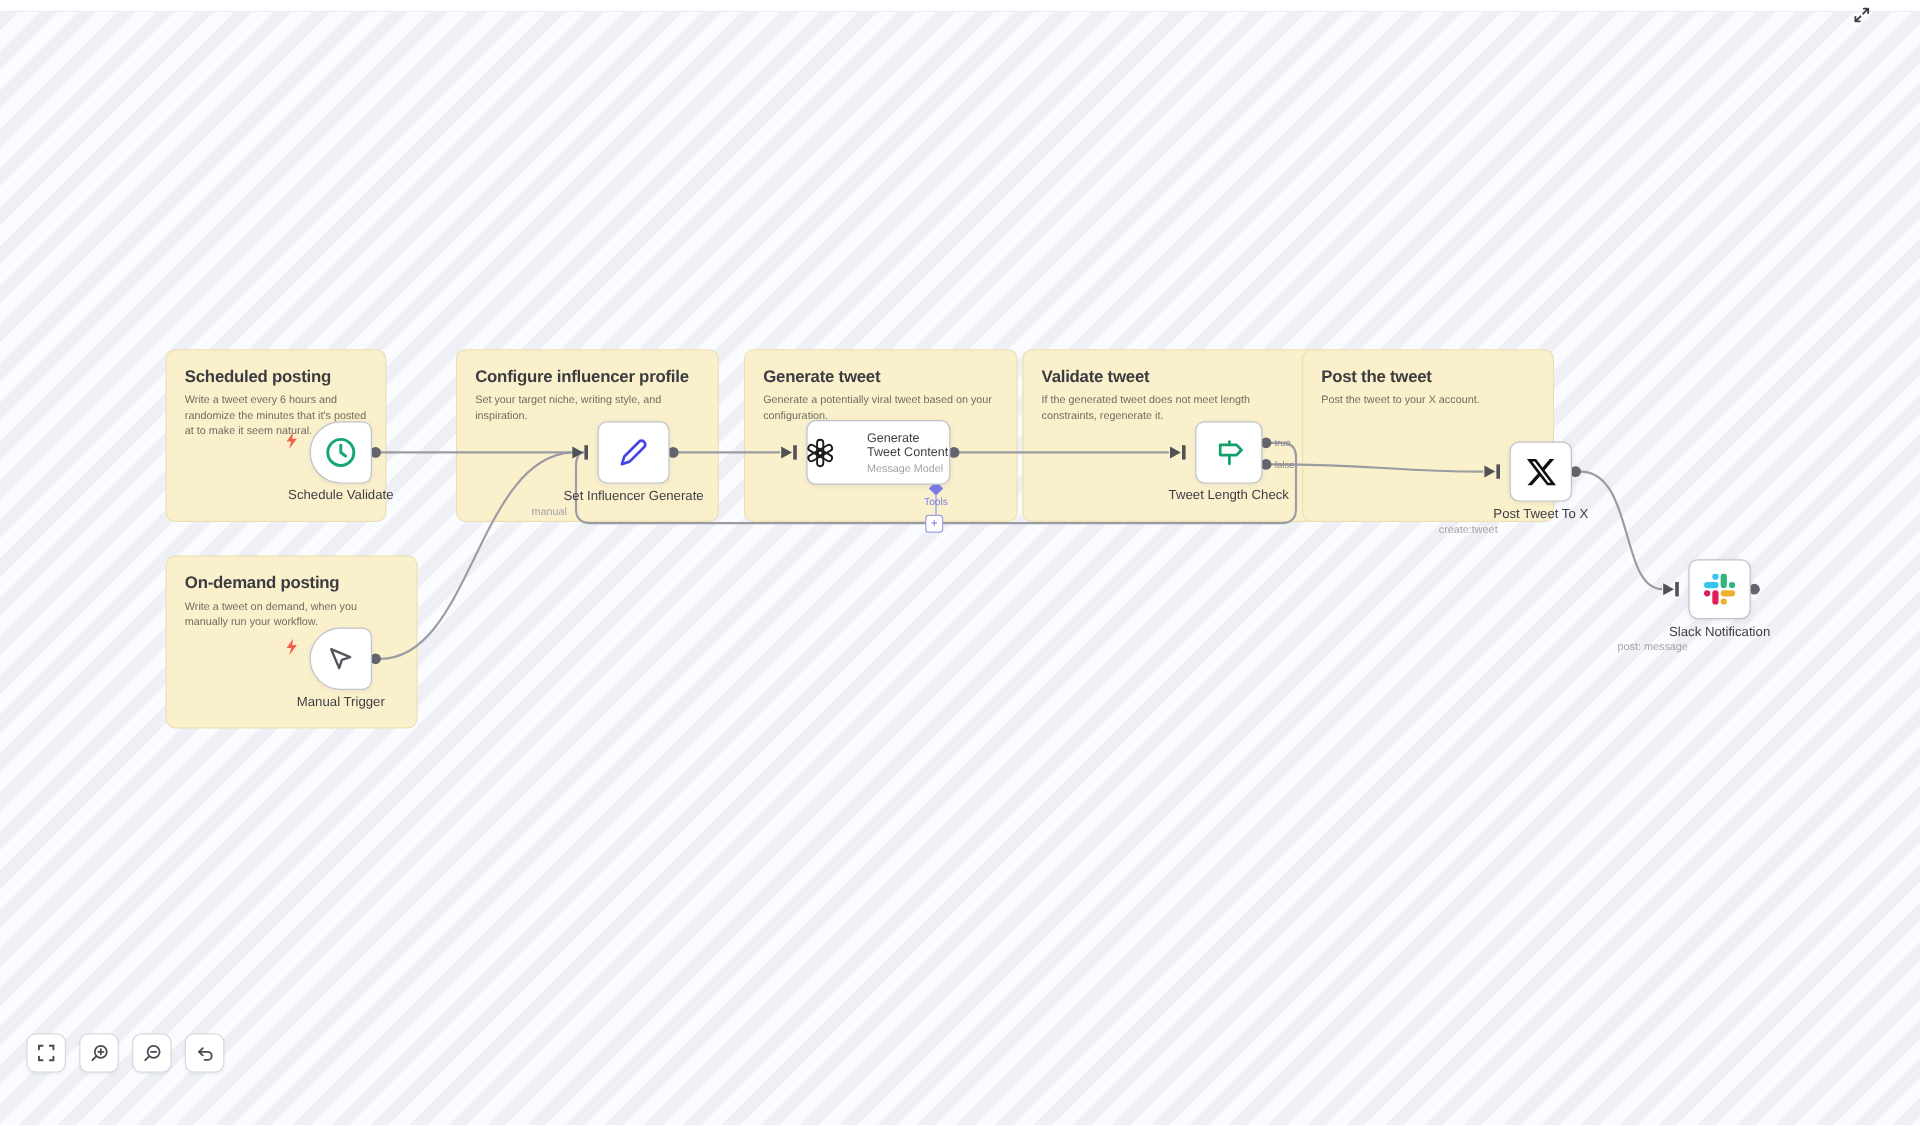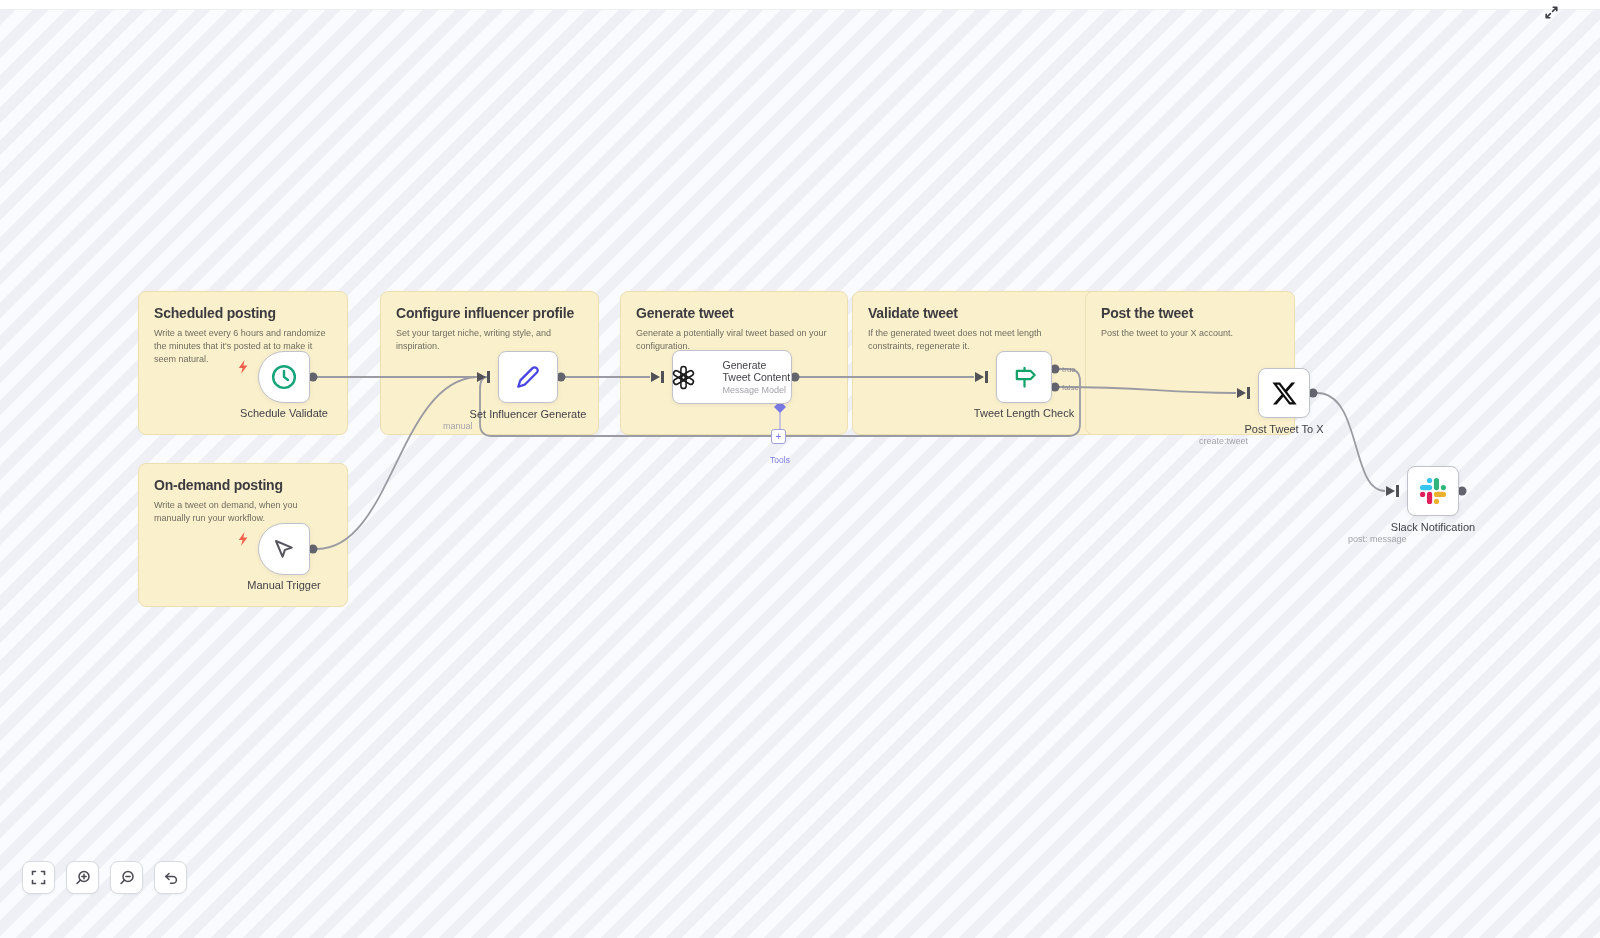--- a/index.html
+++ b/index.html
@@ -23,21 +23,21 @@
   .node{position:absolute;background:#ffffff;border:1.6px solid #bfc2ca;border-radius:8px;z-index:3;
     display:flex;align-items:center;justify-content:center;box-shadow:0 1px 4px rgba(60,60,70,.08);cursor:pointer;}
   .node.trigger{border-radius:26px 8px 8px 26px;}
   .node-label{position:absolute;z-index:3;text-align:center;font-size:11px;font-weight:500;color:#3f3f46;width:170px;}
   .node-sub{position:absolute;z-index:3;text-align:left;font-size:9px;color:#a3a3aa;width:170px;}
   .bolt{position:absolute;z-index:3;}
   .gen-inner{display:flex;align-items:center;gap:26px;padding:0 8px;}
   .gen-text .gen-name{font-size:10.5px;font-weight:500;color:#3f3f46;line-height:1.15;width:72px;}
   .gen-text .gen-sub{font-size:9px;color:#a3a3aa;margin-top:2px;}
   .port-label{position:absolute;z-index:3;font-size:8px;color:#8b8b93;}
-  .tools-label{position:absolute;z-index:3;font-size:8.5px;color:#7a7ae6;width:60px;text-align:center;margin-top:42px;}
+  .tools-label{position:absolute;z-index:3;font-size:8.5px;color:#7a7ae6;width:60px;text-align:center;}
   .plus-btn{position:absolute;z-index:3;width:15px;height:15px;background:#fff;border:1.4px solid #a0a0dd;border-radius:3px;
     color:#7a7ae6;font-size:10px;line-height:11px;text-align:center;padding:0;cursor:pointer;}
   
   .controls{position:absolute;left:22px;top:851px;display:flex;gap:11px;z-index:4;}
   .ctl-btn{width:33px;height:33px;background:#fff;border:1px solid #d7dae0;border-radius:8px;display:flex;
     align-items:center;justify-content:center;cursor:pointer;box-shadow:0 1px 2px rgba(60,60,70,.05);padding:0;}
   .expand-btn{position:absolute;left:1540px;top:1px;width:22px;height:22px;background:transparent;border:none;
     display:flex;align-items:center;justify-content:center;cursor:pointer;z-index:6;padding:0;}
 </style>
 </head>
@@ -47,21 +47,21 @@
   <div class="topbar"></div>
 
   <button class="expand-btn" title="">
     <svg width="15" height="15" viewBox="0 0 15 15" fill="none" stroke="#3f3f46" stroke-width="1.6" stroke-linecap="round" stroke-linejoin="round">
       <path d="M9.2 2.2 h3.6 v3.6 M12.6 2.4 L8.6 6.4 M5.8 12.8 H2.2 V9.2 M2.4 12.6 L6.4 8.6"></path>
     </svg>
   </button>
 
   <div class="canvas">
 
-    <div class="sticky" style="left:138px;top:281px;width:210px;height:144px;">
+    <div class="sticky" style="left:138px;top:281px;width:184px;height:144px;">
       <h3>Scheduled posting</h3>
       <p>Write a tweet every 6 hours and randomize the minutes that it's posted at to make it seem natural.</p>
     </div>
     <div class="sticky" style="left:138px;top:453px;width:210px;height:144px;">
       <h3>On-demand posting</h3>
       <p>Write a tweet on demand, when you manually run your workflow.</p>
     </div>
     <div class="sticky" style="left:380px;top:281px;width:219px;height:144px;">
       <h3>Configure influencer profile</h3>
       <p>Set your target niche, writing style, and inspiration.</p>

